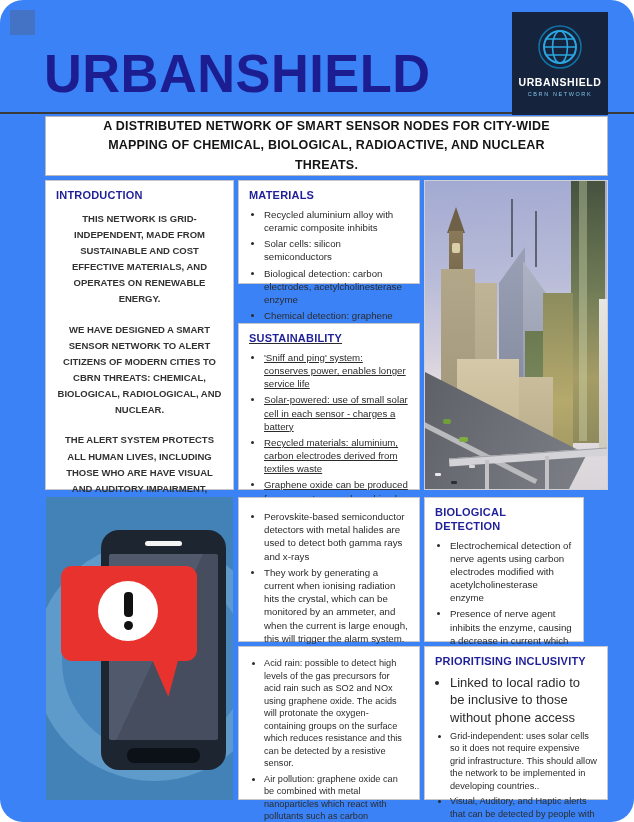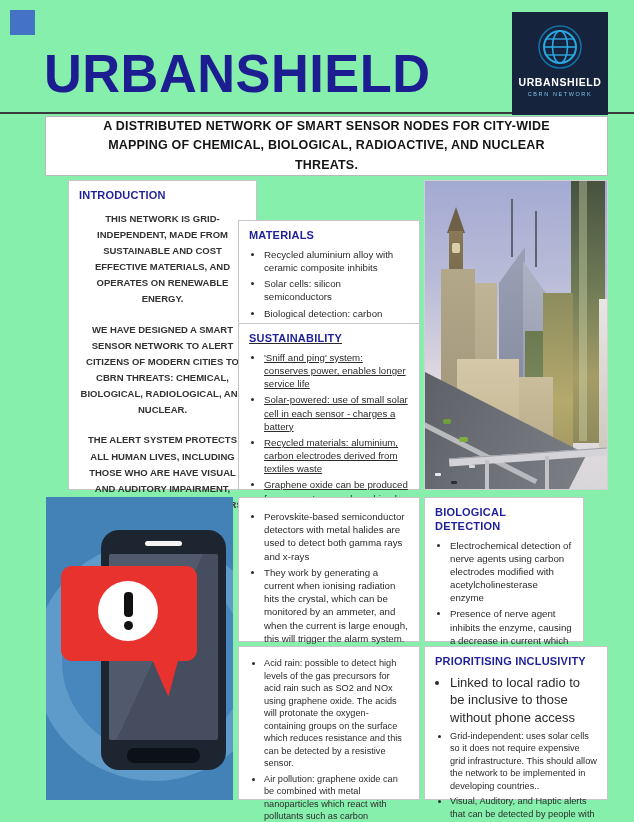--- a/index.html
+++ b/index.html
@@ -1,18 +1,18 @@
 <!DOCTYPE html>
 <html><head>
 <meta charset="utf-8">
 <style>
   html,body{margin:0;padding:0;background:#ffffff;}
   .page{
-    position:relative;width:634px;height:822px;background:#86efac;overflow:hidden;
-    font-family:"Liberation Sans", sans-serif;color:#2b2b2b;
+    position:relative;width:634px;height:822px;background:#3b82f6;overflow:hidden;
+    font-family:"Liberation Sans", sans-serif;color:#2b2b2b;border-radius:23px;
   }
   
   .corner-square{position:absolute;left:10px;top:10px;width:25px;height:25px;background:#4472c4;}
   .main-title{
     position:absolute;left:44px;top:46px;margin:0;
     font-size:54px;font-weight:bold;color:#1d1d92;letter-spacing:.5px;line-height:1;
     transform:scaleX(.97);transform-origin:left;
   }
   .header-rule{position:absolute;left:0;top:112px;width:634px;height:2px;background:#3a3a3a;}
   .logo-box{
@@ -32,22 +32,22 @@
     color:#141414;letter-spacing:.2px;margin:0;
   }
   
   .cbox{position:absolute;border:1.5px solid #c6c6ca;box-sizing:border-box;background:#fff;padding:8px 10px;}
   .sec-heading{margin:0 0 5px 0;font-size:11px;font-weight:bold;color:#1f1f99;letter-spacing:.2px;line-height:1.25;}
   .bullets{margin:4px 0 0 0;padding-left:15px;}
   .bullets li{font-size:9.7px;line-height:1.36;margin-bottom:3px;color:#2b2b2b;}
   .intro-para{font-size:9.5px;font-weight:bold;line-height:1.7;text-align:center;color:#323232;margin:0 0 14px 0;}
   .intro-body{margin-top:8px;}
   
-  .box-intro{left:45px;top:180px;width:189px;height:310px;margin-left:23px;}
-  .box-materials{left:238px;top:180px;width:182px;height:138px;margin-top:40px;}
+  .box-intro{left:45px;top:180px;width:189px;height:310px;}
+  .box-materials{left:238px;top:180px;width:182px;height:104px;}
   .box-sustainability{left:238px;top:323px;width:182px;height:167px;text-decoration:underline;}
   .box-radiation{left:238px;top:497px;width:182px;height:145px;}
   .box-acid{left:238px;top:646px;width:182px;height:154px;}
   .box-biological{left:424px;top:497px;width:160px;height:145px;}
   .box-inclusivity{left:424px;top:646px;width:184px;height:154px;}
   
   .city-photo{
     position:absolute;left:424px;top:180px;width:184px;height:310px;overflow:hidden;
     background:linear-gradient(178deg,#a3aad2 0%,#b9bcd8 32%,#d4cfdd 55%,#e7e0e4 68%,#d9d6da 100%);
     border:1px solid #d0d0d4;box-sizing:border-box;

